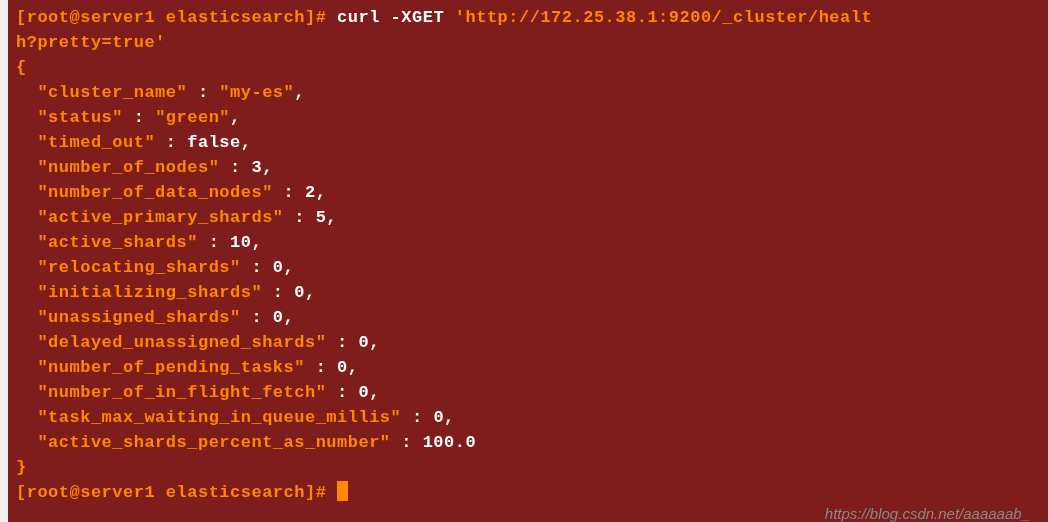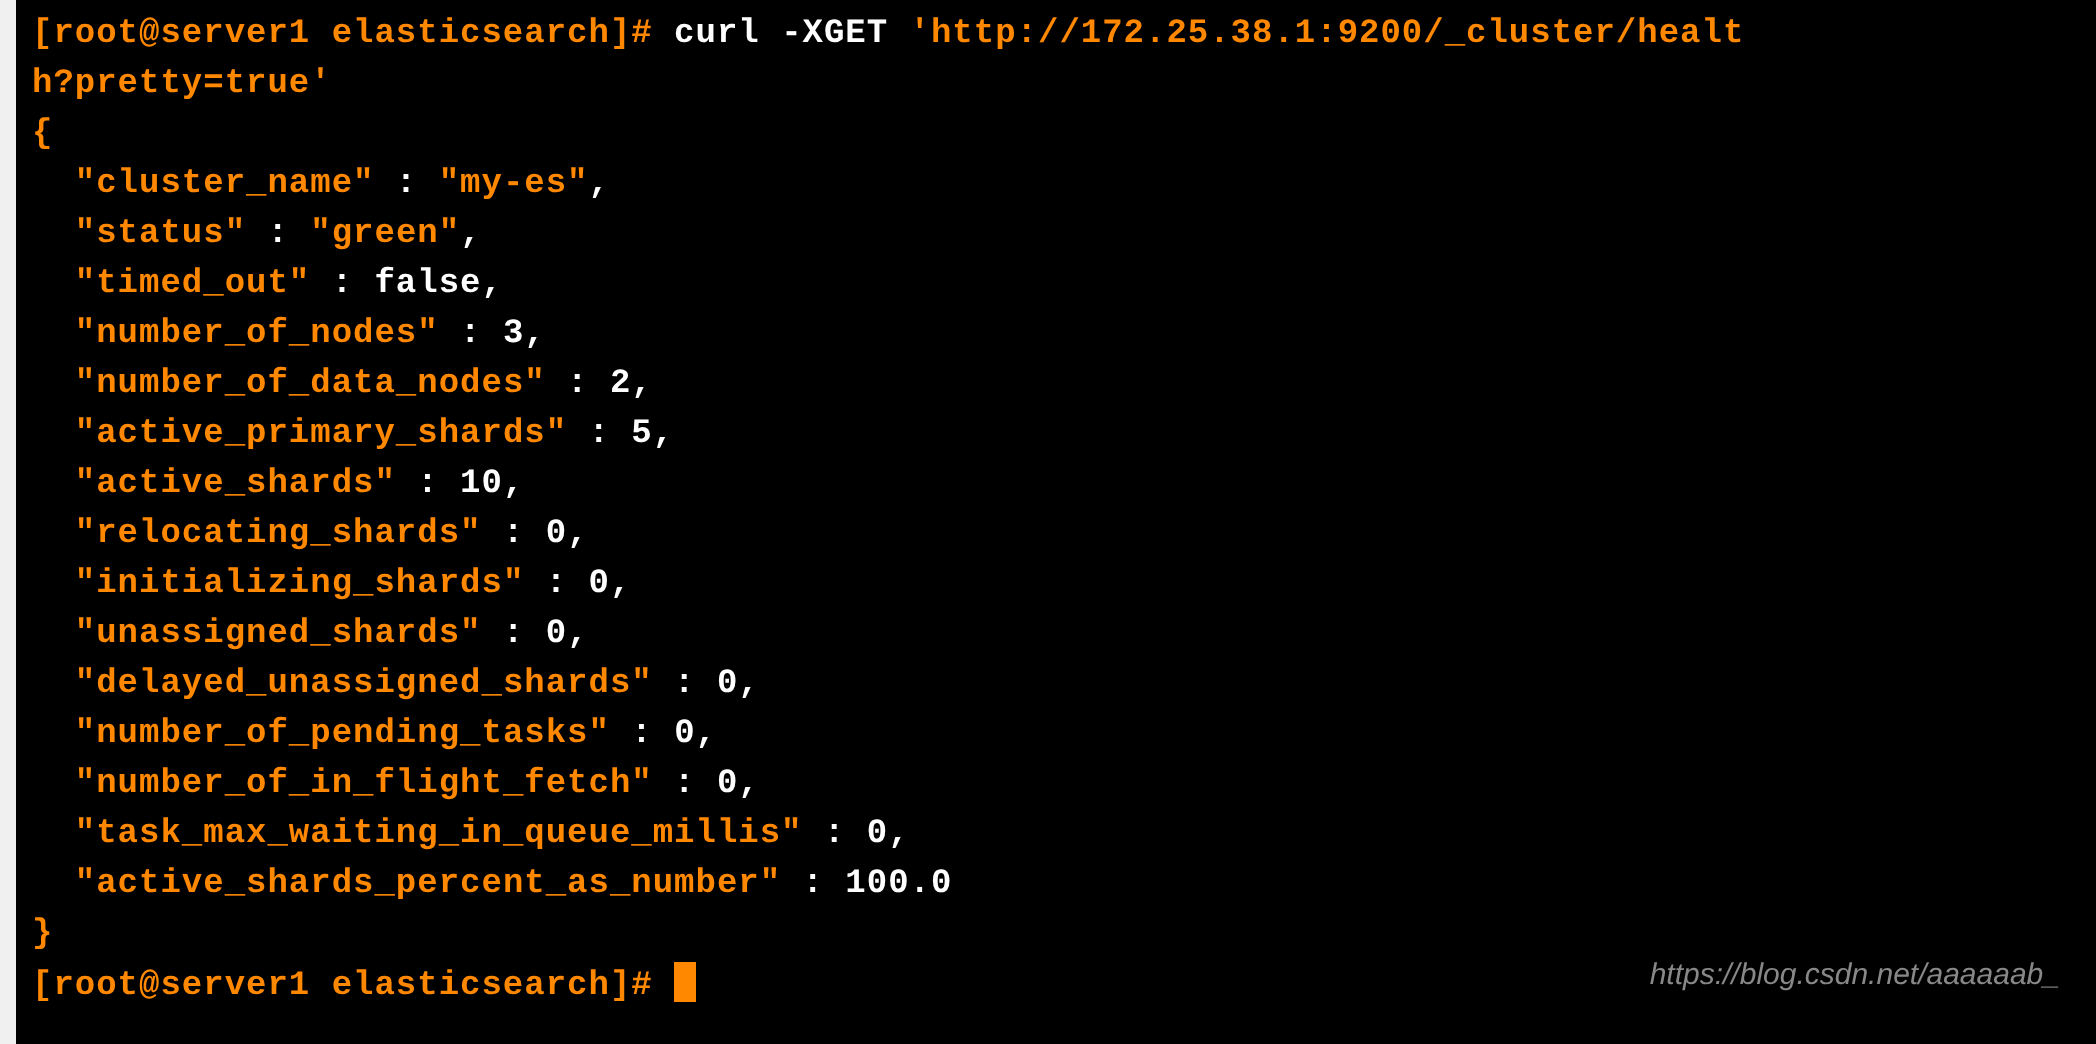--- a/index.html
+++ b/index.html
@@ -8,21 +8,21 @@
       box-sizing: border-box;
     }
     body {
       background: #f0f0f0;
       width: 1048px;
       height: 522px;
       overflow: hidden;
       position: relative;
     }
     .terminal {
-      background: #000000;
+      background: #7f1d1d;
       width: 1040px;
       height: 522px;
       margin-left: 8px;
       padding: 6px 8px;
       font-family: "Courier New", "DejaVu Sans Mono", monospace;
       font-size: 17px;
       font-weight: bold;
       line-height: 1.47;
       color: #ffffff;
       white-space: pre;
@@ -65,21 +65,21 @@
       background: #ff8800;
       vertical-align: middle;
       margin-bottom: 3px;
     }
     .field {
       display: inline;
     }
     .watermark {
       position: absolute;
       right: 18px;
-      bottom: 26px;
+      bottom: 0;
       color: #888888;
       font-family: Arial, sans-serif;
       font-size: 15px;
       font-style: italic;
       font-weight: normal;
     }
   </style>
 </head>
 <body>
 

